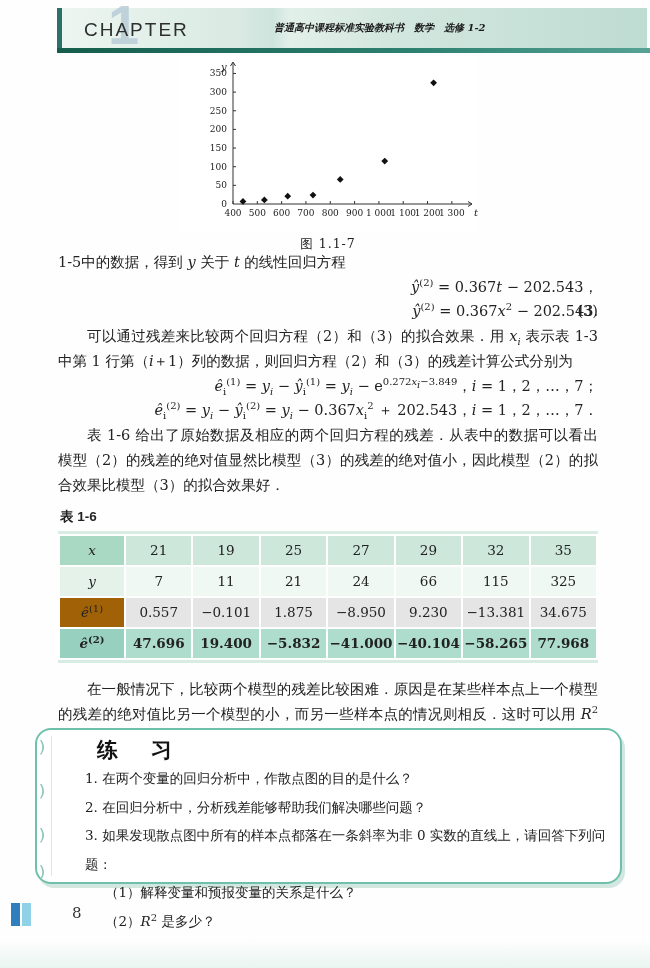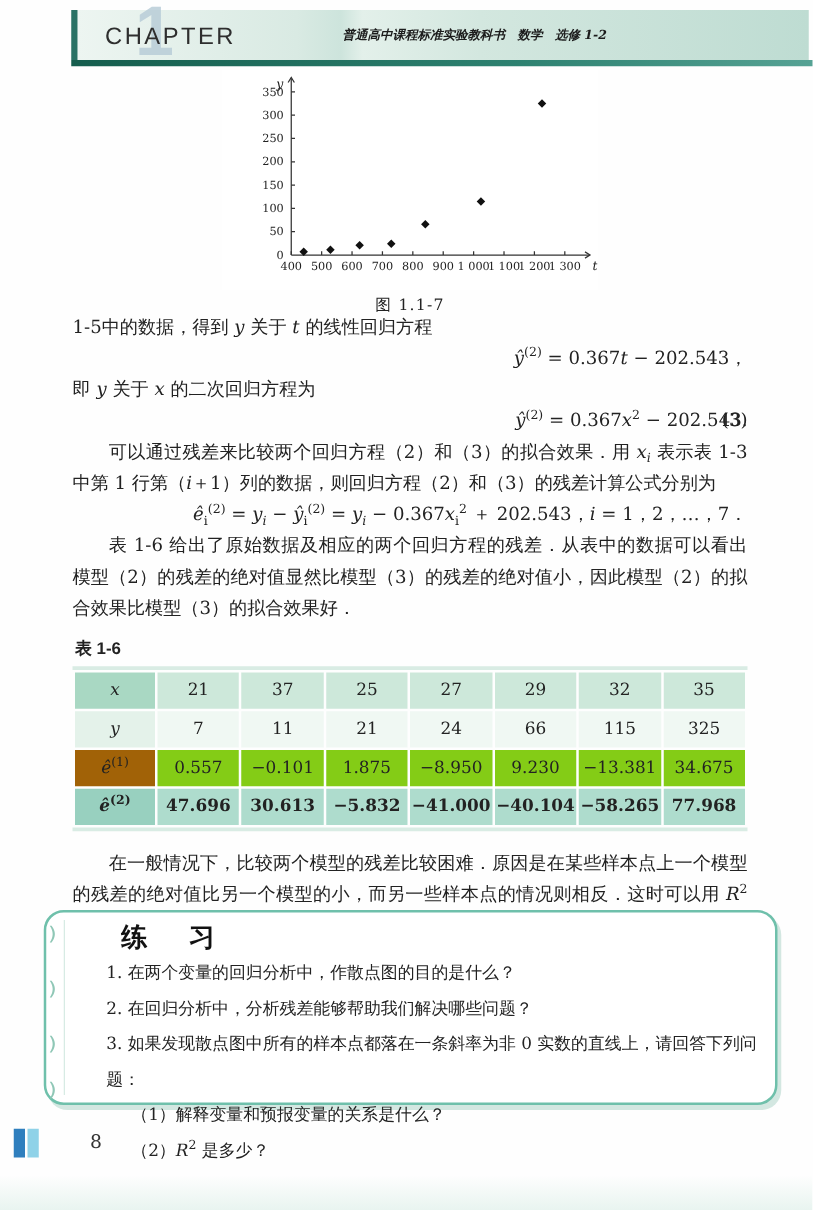--- a/index.html
+++ b/index.html
@@ -52,21 +52,21 @@
   
   .table-label{font-weight:bold;font-size:13.5px;margin:6px 0 2px 2px;
     font-family:"Liberation Sans",sans-serif;}
   .data-table-wrap{border-top:3px solid #d9ece4;border-bottom:3px solid #d9ece4;}
   table.data{border-collapse:separate;border-spacing:2px;width:100%;
     font-size:13.5px;table-layout:fixed;}
   table.data td{text-align:center;padding:2px 0;height:19px;}
   td.hdr{width:64px;}
   .r0 td{background:#cde8da;} .r0 td.hdr{background:#a9d8c3;}
   .r1 td{background:#f0f8f3;} .r1 td.hdr{background:#e4f2ea;}
-  .r2 td{background:#84cc16;} .r2 td.hdr{background:#a16207;}
+  .r2 td{background:#e5e5e5;} .r2 td.hdr{background:#a16207;}
   .r3 td{background:#aedccd;font-weight:bold;} .r3 td.hdr{background:#98d0bf;}
   
   .exercise-box{
     position:absolute;top:728px;left:35px;width:583px;height:152px;
     border:2px solid #6fc0ab;border-radius:16px;background:#fff;
     box-shadow:3px 4px 0 rgba(160,205,190,.45);
   }
   .ex-inner-line{position:absolute;top:6px;bottom:6px;left:14px;width:1px;background:#d7ebe4;}
   .ring{position:absolute;left:2px;color:#8fc7b6;font-size:15px;
     font-family:"DejaVu Sans",sans-serif;transform:scaleX(1.2);}
@@ -151,37 +151,37 @@
         <path d="M 206.73052631578946 101.70810810810809 L 210.13052631578947 105.1081081081081 L 206.73052631578946 108.5081081081081 L 203.33052631578946 105.1081081081081 Z"></path>
         <path d="M 255.60526315789474 23.38378378378379 L 259.0052631578947 26.78378378378379 L 255.60526315789474 30.183783783783788 L 252.20526315789473 26.78378378378379 Z"></path>
       </g>
     </svg>
   <div class="figure-caption">图 1.1-7</div>
 </div>
 
 <div class="content">
   <p>1-5中的数据，得到 <i>y</i> 关于 <i>t</i> 的线性回归方程</p>
   <div class="formula-row"><i>ŷ</i><sup>(2)</sup> = 0.367<i>t</i> − 202.543，</div>
-  <p>即 <i>y</i> 关于 <i>x</i> 的二次回归方程为</p>
   <div class="formula-row">
     <span><i>ŷ</i><sup>(2)</sup> = 0.367<i>x</i><sup>2</sup> − 202.543.</span>
     <span class="eqnum">(3)</span>
   </div>
   <p class="indent">可以通过残差来比较两个回归方程（2）和（3）的拟合效果．用 <i>x<sub>i</sub></i> 表示表 1-3 中第 1 行第（<i>i</i>＋1）列的数据，则回归方程（2）和（3）的残差计算公式分别为</p>
+  <div class="formula-row"><i>ê</i><sub>i</sub><sup>(1)</sup> = <i>y<sub>i</sub></i> − <i>ŷ</i><sub>i</sub><sup>(1)</sup> = <i>y<sub>i</sub></i> − e<sup>0.272<i>x<sub>i</sub></i>−3.849</sup>，<i>i</i> = 1，2，…，7；</div>
   <div class="formula-row"><i>ê</i><sub>i</sub><sup>(2)</sup> = <i>y<sub>i</sub></i> − <i>ŷ</i><sub>i</sub><sup>(2)</sup> = <i>y<sub>i</sub></i> − 0.367<i>x</i><sub>i</sub><sup>2</sup> ＋ 202.543，<i>i</i> = 1，2，…，7．</div>
   <p class="indent">表 1-6 给出了原始数据及相应的两个回归方程的残差．从表中的数据可以看出模型（2）的残差的绝对值显然比模型（3）的残差的绝对值小，因此模型（2）的拟合效果比模型（3）的拟合效果好．</p>
 
   <div class="table-label">表 1-6</div>
   <div class="data-table-wrap">
     <table class="data">
       <tbody id="table-body">
           <tr class="r0">
             <td class="hdr"><i>x</i></td>
             <td>21</td>
-            <td>37</td>
+            <td>19</td>
             <td>25</td>
             <td>27</td>
             <td>29</td>
             <td>32</td>
             <td>35</td>
           </tr>
           <tr class="r1">
             <td class="hdr"><i>y</i></td>
             <td>7</td>
             <td>11</td>
@@ -197,21 +197,21 @@
             <td>−0.101</td>
             <td>1.875</td>
             <td>−8.950</td>
             <td>9.230</td>
             <td>−13.381</td>
             <td>34.675</td>
           </tr>
           <tr class="r3">
             <td class="hdr"><i>ê</i><sup>(2)</sup></td>
             <td>47.696</td>
-            <td>30.613</td>
+            <td>19.400</td>
             <td>−5.832</td>
             <td>−41.000</td>
             <td>−40.104</td>
             <td>−58.265</td>
             <td>77.968</td>
           </tr>
         </tbody>
     </table>
   </div>
 

